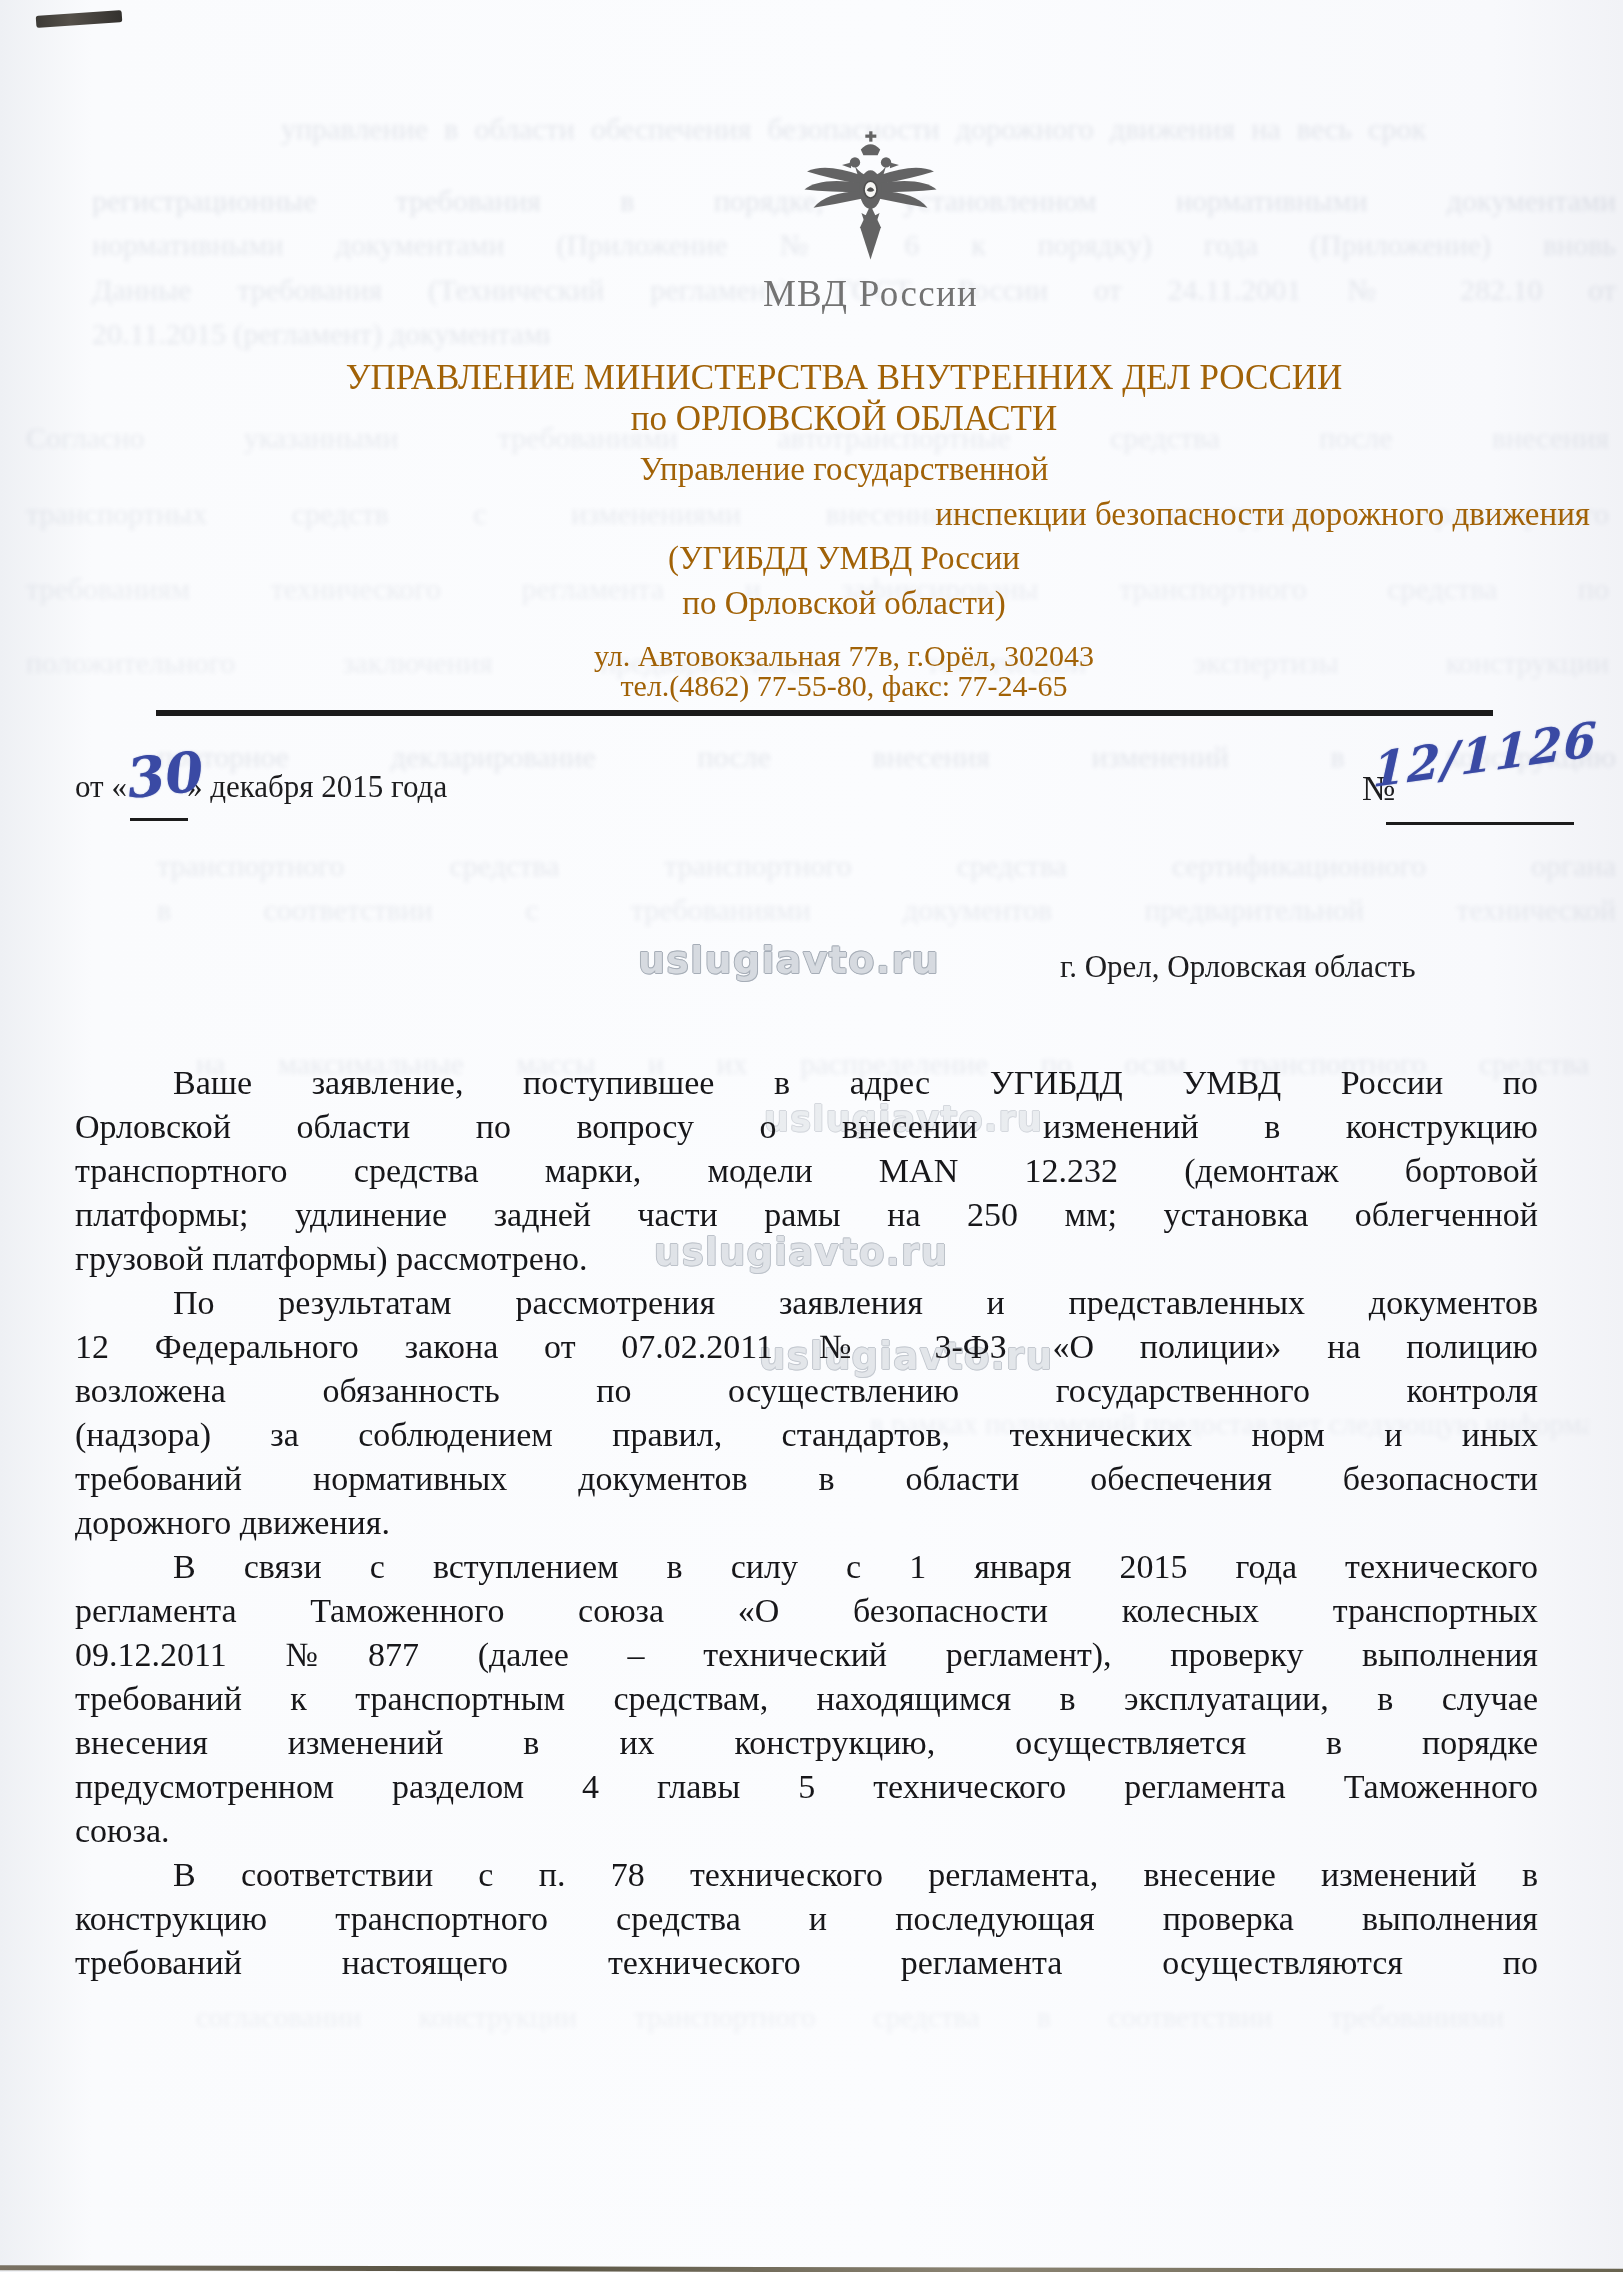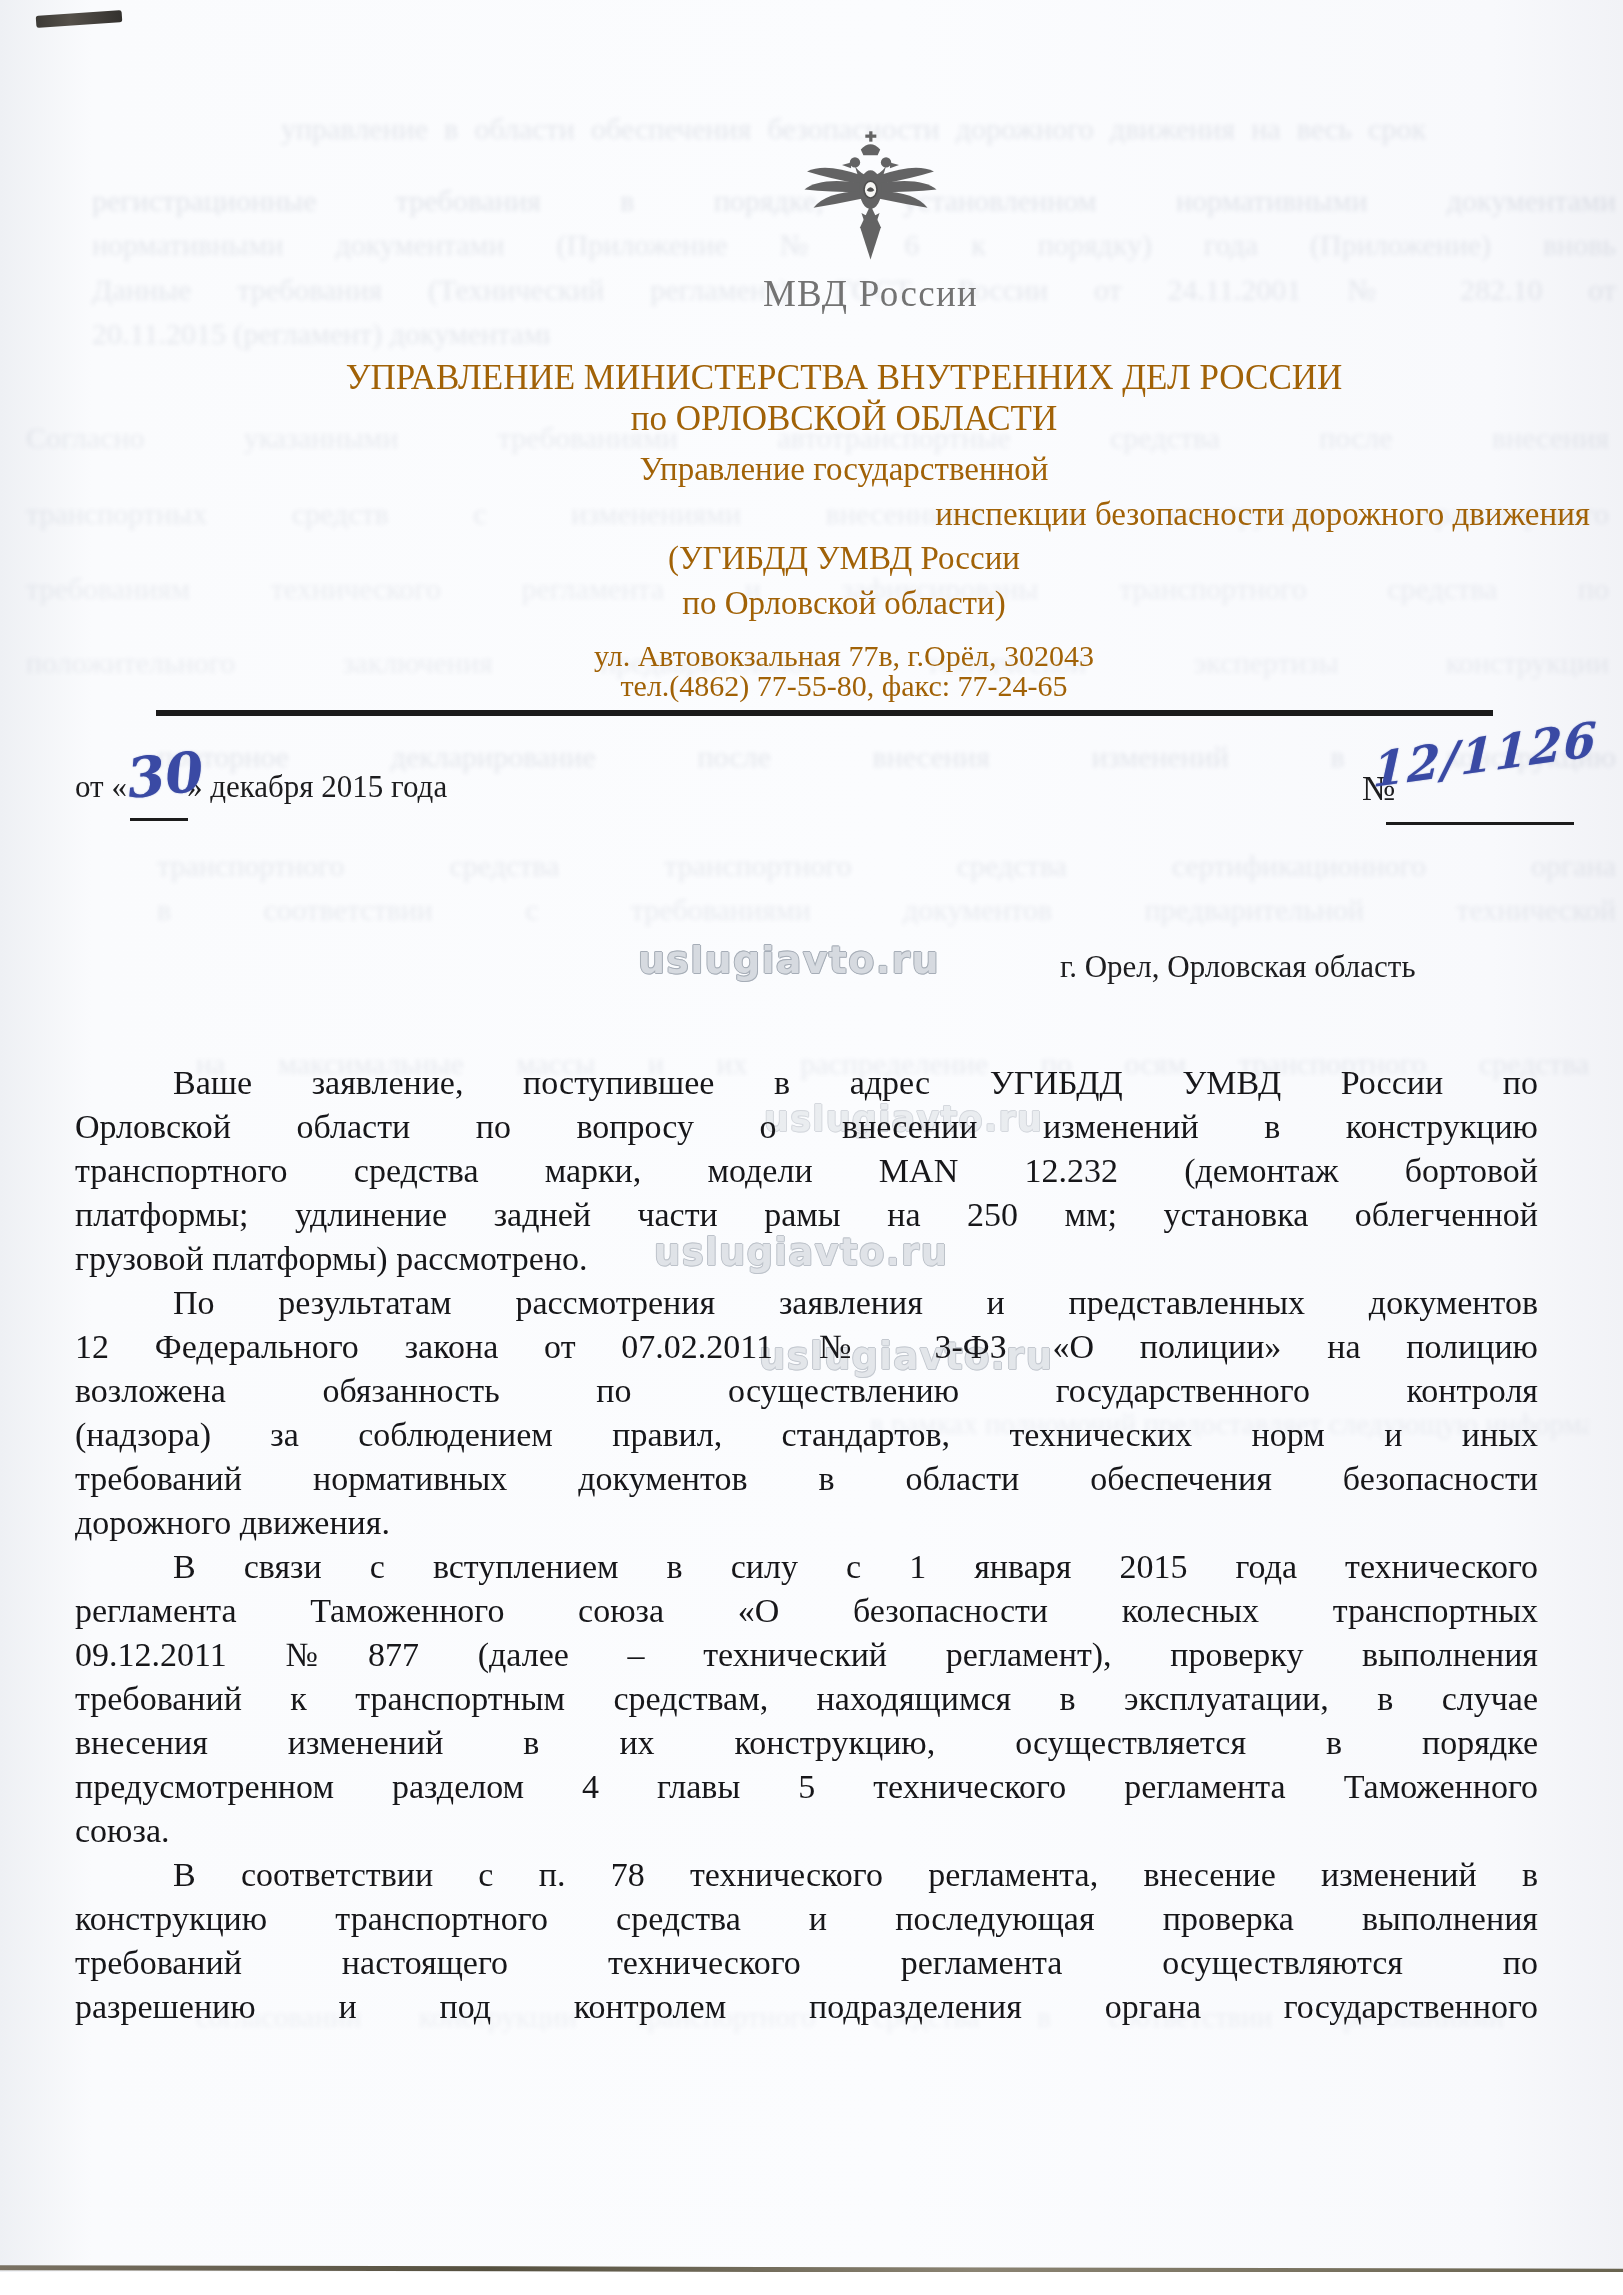--- a/index.html
+++ b/index.html
@@ -136,18 +136,17 @@
     <div class="bl first">В связи с вступлением в силу с 1 января 2015 года технического</div>
     <div class="bl">регламента Таможенного союза «О безопасности колесных транспортных</div>
     <div class="bl">09.12.2011 №877 (далее – технический регламент), проверку выполнения</div>
     <div class="bl">требований к транспортным средствам, находящимся в эксплуатации, в случае</div>
     <div class="bl">внесения изменений в их конструкцию, осуществляется в порядке</div>
     <div class="bl">предусмотренном разделом 4 главы 5 технического регламента Таможенного</div>
     <div class="bl last">союза.</div>
     <div class="bl first">В соответствии с п. 78 технического регламента, внесение изменений в</div>
     <div class="bl">конструкцию транспортного средства и последующая проверка выполнения</div>
     <div class="bl">требований настоящего технического регламента осуществляются по</div>
-    <div class="bl">разрешению и под контролем подразделения органа государственного</div>
   </div>
 
 <div class="abs page-bottom-edge"></div>
 <div class="abs below-edge"></div>
 
 
 </body></html>

